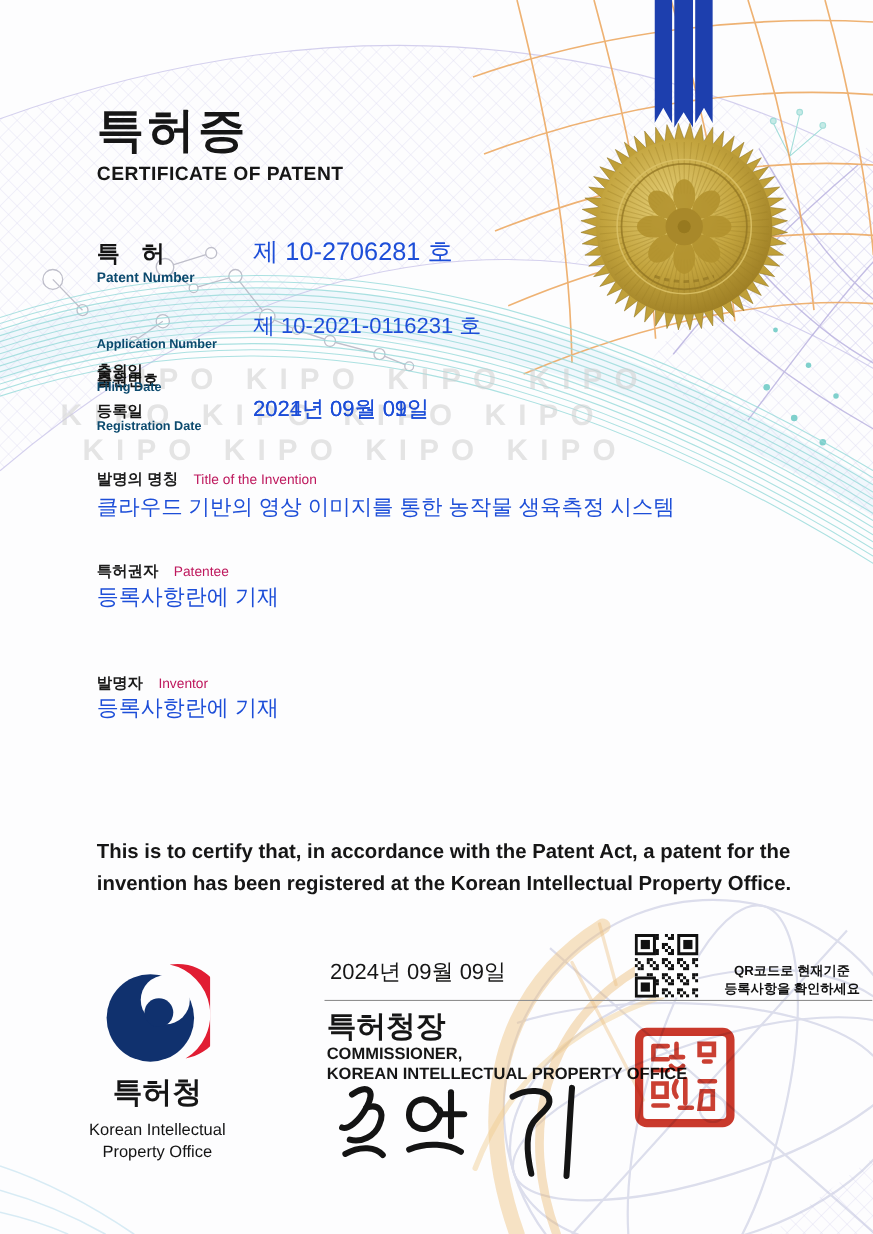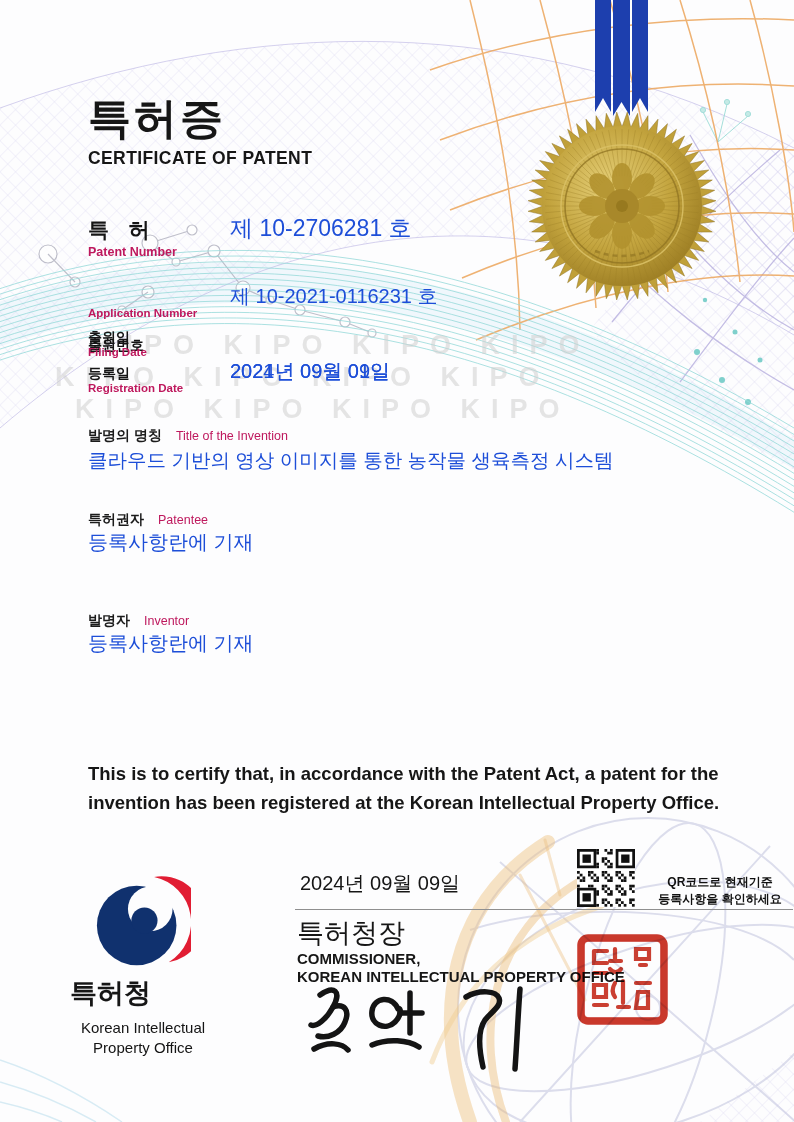--- a/index.html
+++ b/index.html
@@ -12,21 +12,21 @@
   #bg{position:absolute;left:0;top:0;z-index:0;}
   .kipo-wm{position:absolute;z-index:0;color:#d0d0d0;opacity:.55;font-weight:bold;
            font-size:27px;letter-spacing:11px;white-space:nowrap;}
 
   
   .title-kr{left:88px;top:90px;font-size:43px;font-weight:800;letter-spacing:3px;z-index:4;}
   .title-en{left:88px;top:148px;font-size:17.5px;font-weight:700;letter-spacing:.4px;z-index:4;}
 
   
   .lbl{font-weight:800;color:#141414;z-index:4;}
-  .sub{font-weight:700;color:#be185d;z-index:4;}
+  .sub{font-weight:700;color:#0c4a6e;z-index:4;}
   .val{font-weight:400;color:#1d4ed8;z-index:4;}
   .f1-l{left:88px;top:216px;font-size:21px;letter-spacing:7px;}
   .f1-s{left:88px;top:245px;font-size:12.5px;}
   .f1-v{left:230px;top:213px;font-size:23px;}
   .f2-l{left:88px;top:289px;font-size:14px;margin-top:48px;}
   .f2-s{left:88px;top:307px;font-size:11.5px;}
   .f2-v{left:230px;top:283px;font-size:20px;}
   .f3-l{left:88px;top:329px;font-size:14px;}
   .f3-s{left:88px;top:346px;font-size:11.5px;}
   .f3-v{left:230px;top:322px;font-size:20px;margin-top:36px;}
@@ -43,32 +43,32 @@
   .invt-l{left:88px;top:612px;}
   .invt-v{left:88px;top:630px;font-size:20px;}
 
   
   .stmt-kr{left:88px;top:723px;font-size:21.5px;font-weight:800;z-index:4;}
   .stmt-en{left:88px;top:760px;font-size:18.5px;font-weight:700;line-height:1.55;z-index:4;}
 
   
   .issue-date{left:300px;top:870px;font-size:20px;font-weight:400;z-index:4;}
   .sep-line{left:295px;top:909px;width:498px;height:1px;background:#8f8f8f;z-index:4;}
-  .comm-kr{left:297px;top:915px;font-size:27px;font-weight:400;z-index:4;}
+  .comm-kr{left:297px;top:915px;font-size:27px;font-weight:700;z-index:4;}
   .comm-en1{left:297px;top:950px;font-size:15px;font-weight:700;z-index:4;}
   .comm-en2{left:297px;top:968px;font-size:15px;font-weight:700;z-index:4;}
   .qr-box{left:577px;top:849px;z-index:4;}
   .qr-cap{left:641px;top:874px;width:158px;font-size:12px;font-weight:700;
           text-align:center;line-height:1.45;z-index:4;color:#111;}
   .seal-red{left:576px;top:933px;z-index:6;mix-blend-mode:multiply;opacity:.93;}
   .sig{left:298px;top:983px;z-index:5;}
 
   
   .emblem{left:94px;top:874px;z-index:3;}
-  .agency-kr{left:70px;top:975px;width:146px;font-size:27px;font-weight:800;z-index:4;}
+  .agency-kr{left:70px;top:975px;width:146px;text-align:center;font-size:27px;font-weight:800;z-index:4;}
   .agency-en{left:56px;top:1018px;width:174px;text-align:center;font-size:15px;font-weight:400;
              line-height:1.3;color:#141414;z-index:4;}
 
   .ribbon{left:595px;top:0;z-index:2;}
   .gold-seal{left:527px;top:111px;z-index:3;}
 </style>
 </head>
 <body>
 
 <div class="page">

